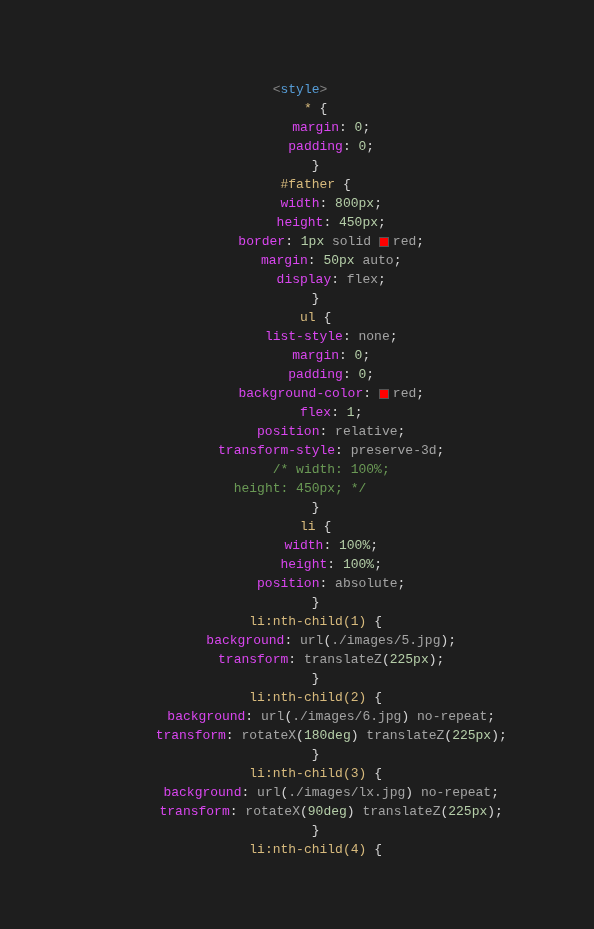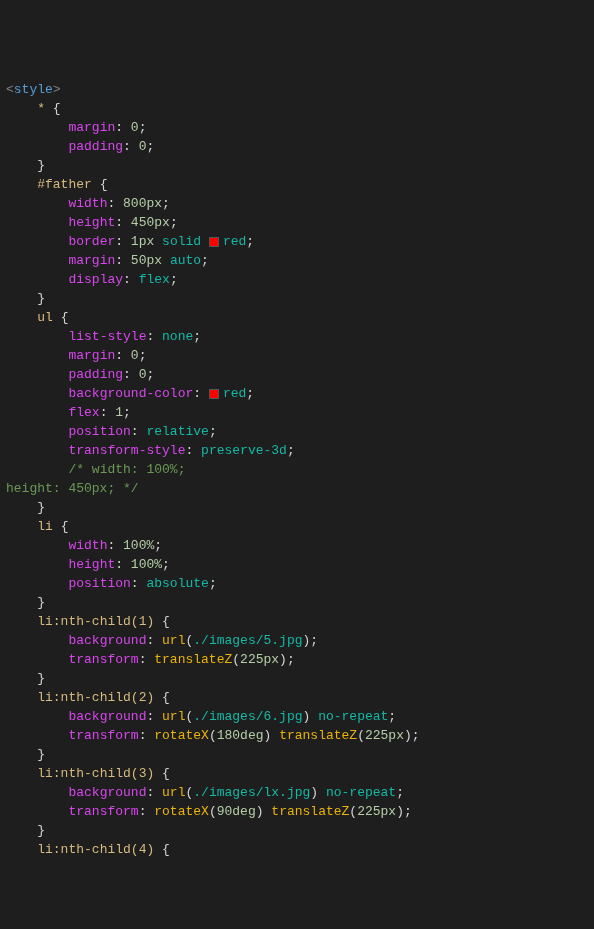--- a/index.html
+++ b/index.html
@@ -16,30 +16,31 @@
   width: 594px;
   height: 929px;
   overflow: hidden;
   white-space: pre;
 }
 .code {
   padding: 4px 0 0 0;
 }
 .line {
   padding-left: 6px;
+  text-align: center;
 }
 .tag { color: #808080; }
 .tagname { color: #569cd6; }
 .selector { color: #d7ba7d; }
 .brace { color: #d4d4d4; }
 .prop { color: #d946ef; }
 .colon { color: #d4d4d4; }
 .num { color: #b5cea8; }
-.val { color: #14b8a6; }
-.func { color: #eab308; }
+.val { color: #a3a3a3; }
+.func { color: #a3a3a3; }
 .paren { color: #d4d4d4; }
 .semi { color: #d4d4d4; }
 .comment { color: #6a9955; }
 .swatch {
   display: inline-block;
   width: 10px;
   height: 10px;
   border: 1px solid #555;
   background: #ff0000;
   vertical-align: middle;

